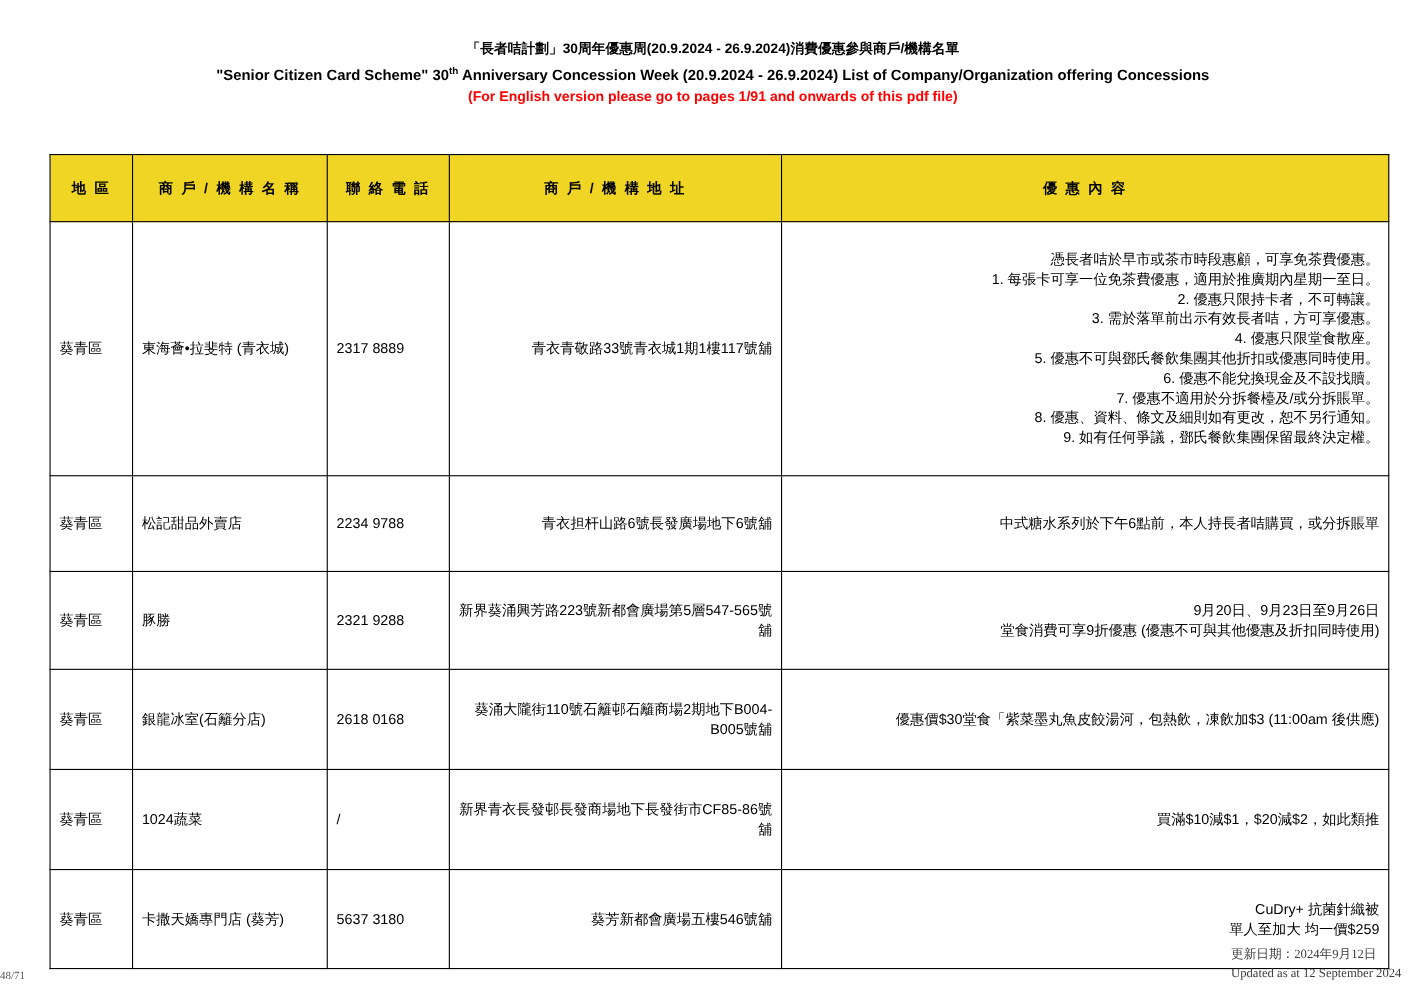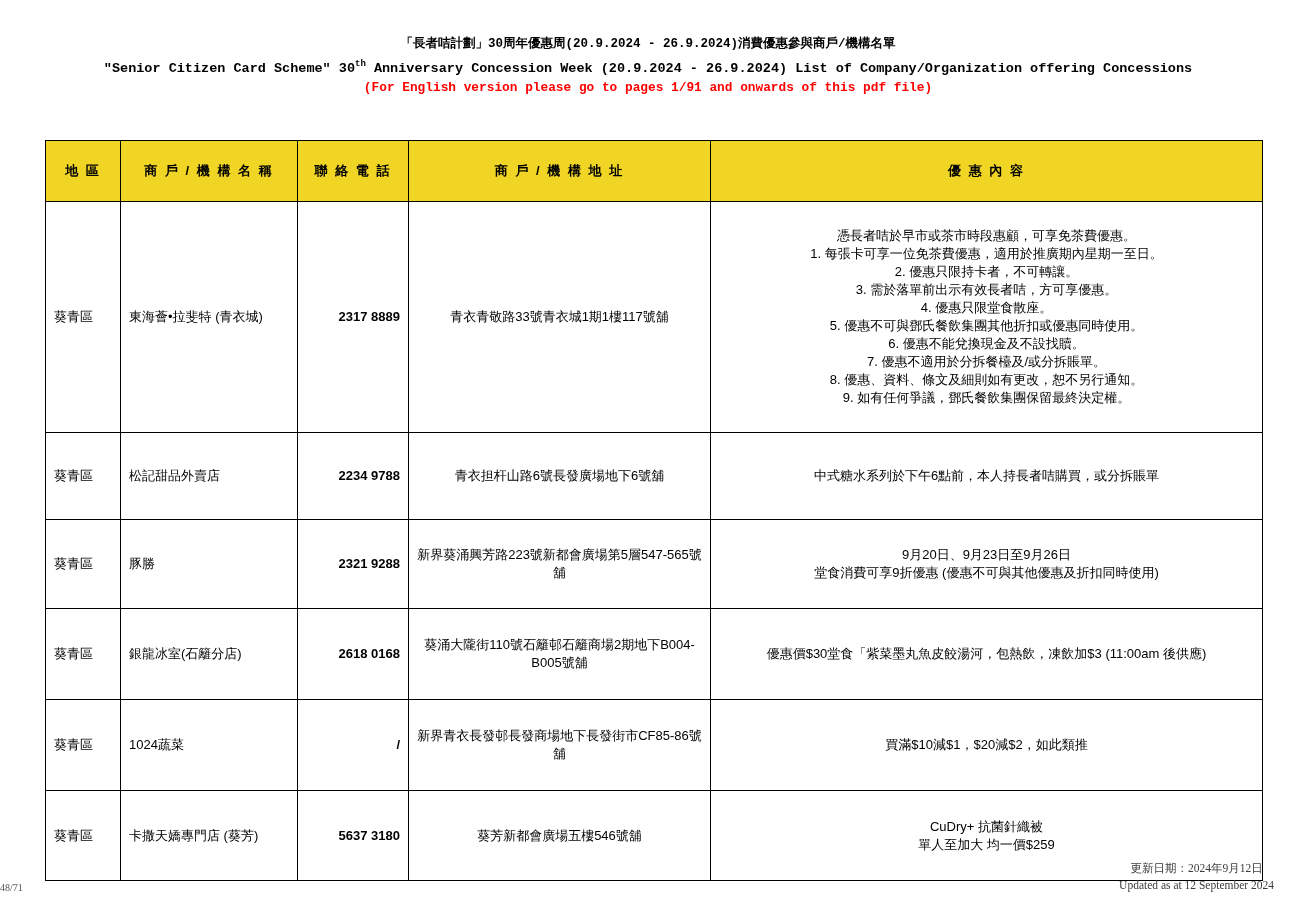--- a/index.html
+++ b/index.html
@@ -19,21 +19,20 @@
   
   .doc-header {
     padding: 36px 40px 0 40px;
     text-align: center;
   }
   .hdr-line {
     font-size: 12.5px;
     line-height: 17px;
     font-weight: bold;
     letter-spacing: 0;
-    font-family: Liberation Mono, monospace;
   }
   .hdr-line.zh-1 { font-size: 12.5px; }
   .hdr-line.en-1 { font-size: 13.5px; margin-top: 3px; }
   .hdr-line.zh-2 { font-size: 12px; font-weight: bold; margin-top: 3px; }
   .hdr-line.en-2 {
     font-size: 12.8px;
     font-weight: bold;
     margin-top: 2px;
     line-height: 16px;
     padding: 0 10px;
@@ -79,23 +78,23 @@
     padding: 8px 4px;
   }
   .col-district  { width: 75px; }
   .col-name      { width: 177px; }
   .col-phone     { width: 111px; }
   .col-address   { width: 302px; }
   .col-offer     { width: 552px; }
 
   td.district { font-size: 13px; }
   td.name     { text-align: left; font-size: 13px; }
-  td.phone    { text-align: right; font-size: 13px; font-weight: bold; }
-  td.address  { text-align: center; font-size: 13px; margin-top: 15px; }
-  td.offer    { text-align: center; font-size: 12.5px; line-height: 18.5px; }
+  td.phone    { text-align: left; font-size: 13px; }
+  td.address  { text-align: right; font-size: 13px; margin-top: 15px; }
+  td.offer    { text-align: right; font-size: 12.5px; line-height: 18.5px; }
 
   .offer-lines { white-space: pre-line; }
 
   tr.r1 td { height: 210px; }
   tr.r2 td { height: 66px; }
   tr.r3 td { height: 68px; }
   tr.r4 td { height: 70px; }
   tr.r5 td { height: 70px; }
   tr.r6 td { height: 69px; }
 
@@ -107,21 +106,21 @@
     top: 882px;
     text-align: left;
     font-size: 10px;
     color: #555555;
     font-family: "Liberation Serif", "DejaVu Serif", serif;
   }
   .footer-right {
     position: absolute;
     right: 22px;
     top: 860px;
-    text-align: center;
+    text-align: left;
     font-size: 11.5px;
     line-height: 17px;
     color: #3c3c3c;
     font-family: "Liberation Serif", "DejaVu Serif", serif;
   }
 </style>
 </head>
 <body>
 
 <div class="doc-header">

